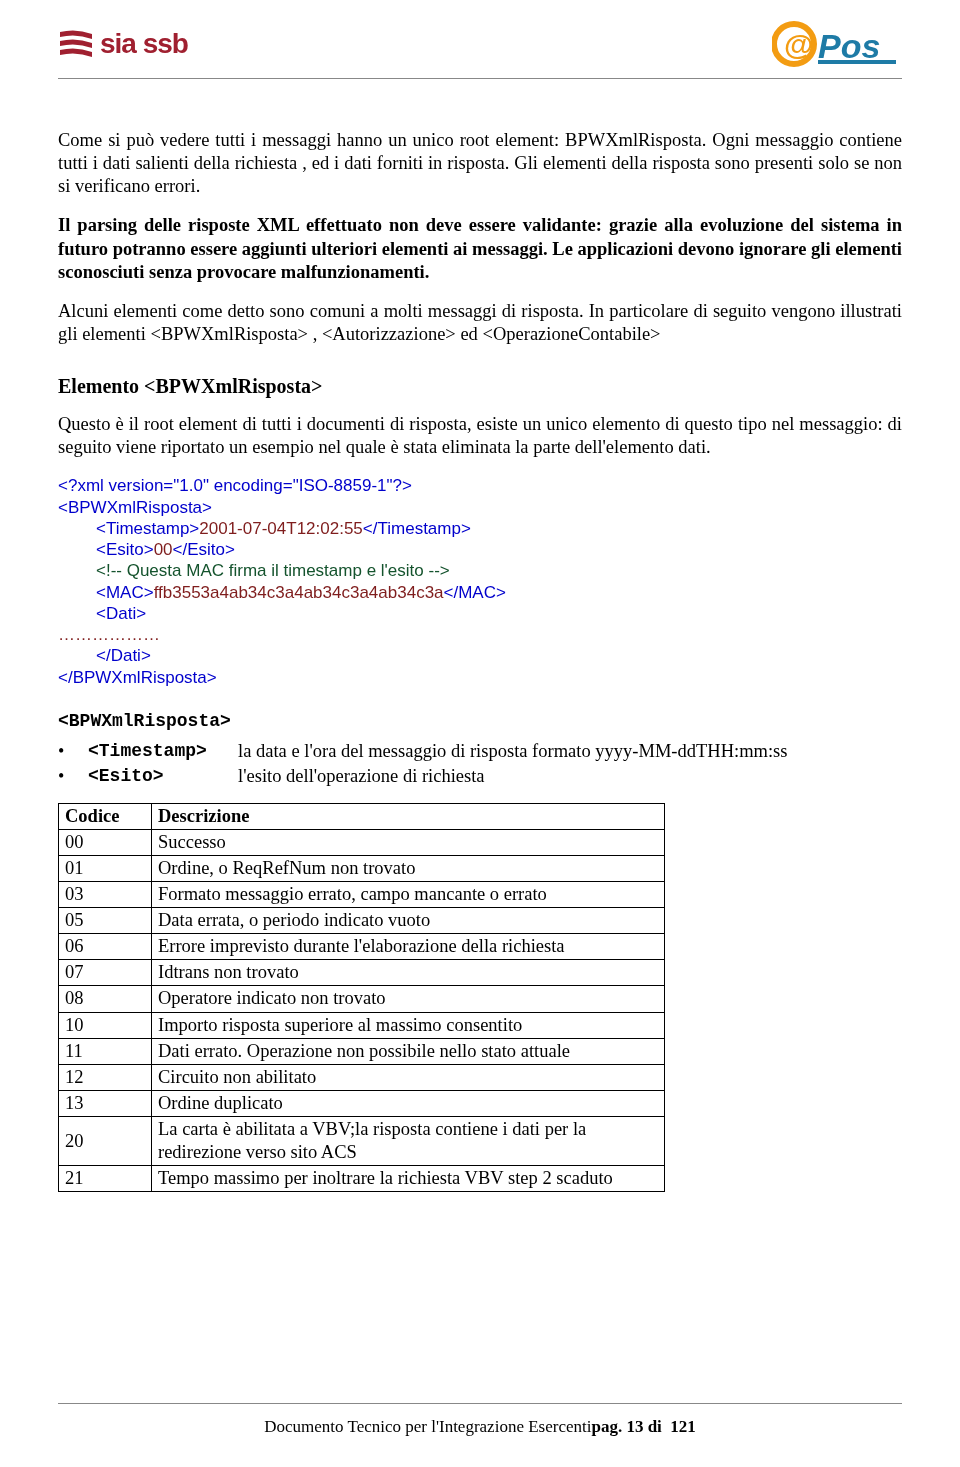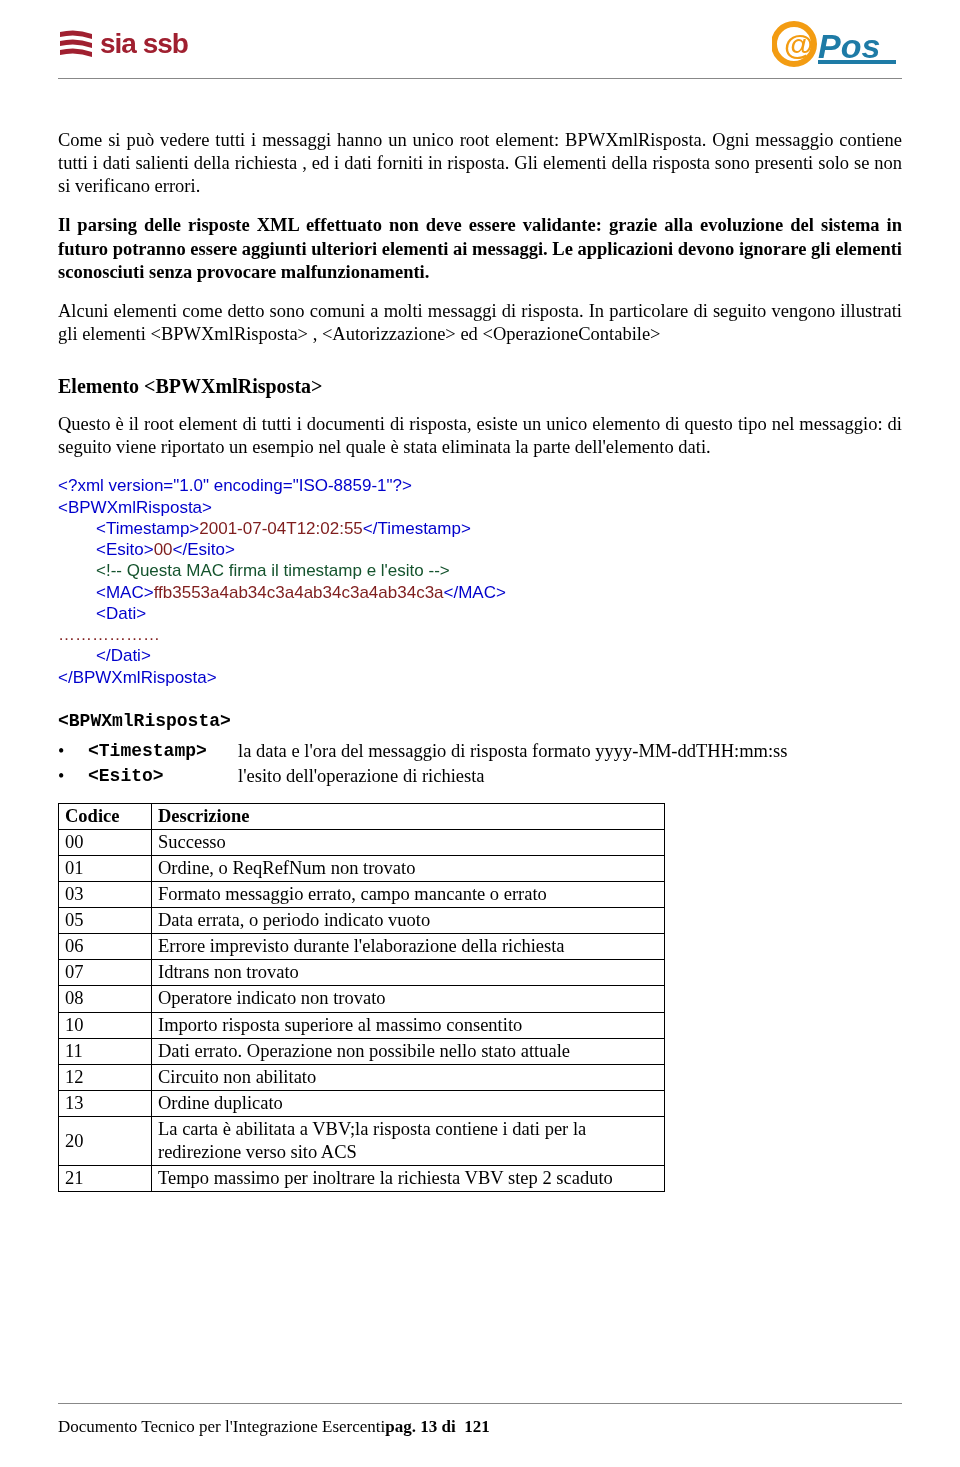--- a/index.html
+++ b/index.html
@@ -24,21 +24,21 @@
   .bul .dot{width:30px;text-align:left;font-size:18px;}
   .bul .tag{width:150px;}
   .bul .desc{flex:1;font-size:18.5px;}
   table.codes{border-collapse:collapse;margin-top:6px;}
   table.codes td,table.codes th{border:1px solid #000;padding:1px 6px;text-align:left;font-size:18.5px;font-family:"Times New Roman",serif;}
   table.codes th{font-weight:bold;}
   table.codes .col-c{width:80px;}
   table.codes .col-d{width:500px;}
   .footer{position:absolute;bottom:30px;left:48px;right:48px;}
   .footer-rule{border-top:1px solid #888;height:1px;margin-bottom:12px;}
-  .footer-row{display:flex;justify-content:flex-start;font-size:17px;}
+  .footer-row{display:flex;justify-content:center;font-size:17px;}
 </style>
 </head>
 <body>
 
 <div class="page">
   <div class="header">
     <div class="logo-left">
       <svg width="36" height="36" viewBox="0 0 36 36">
         <path d="M2 6 Q18 2 34 8 L34 13 Q18 7 2 11 Z" fill="#a02030"></path>
         <path d="M2 15 Q18 11 34 17 L34 22 Q18 16 2 20 Z" fill="#a02030"></path>

